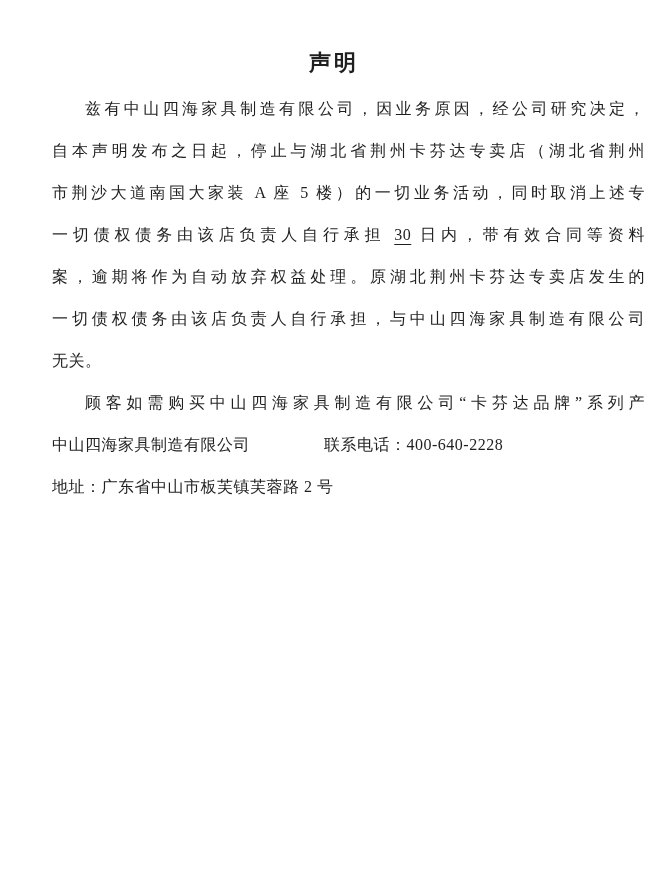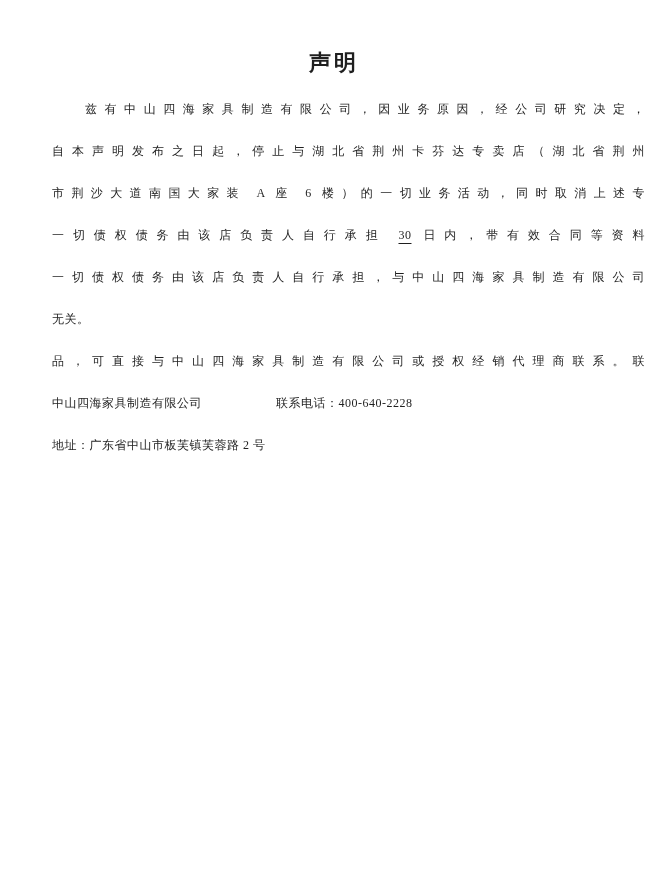--- a/index.html
+++ b/index.html
@@ -21,21 +21,21 @@
     font-size: 22px;
     font-weight: bold;
     letter-spacing: 3px;
     margin: 0;
   }
   .body-text {
     position: absolute;
     left: 52px;
     top: 88px;
     width: 593px;
-    font-size: 12px;
+    font-size: 16px;
   }
   .line {
     height: 42px;
     line-height: 42px;
     letter-spacing: 0.5px;
   }
   .j {
     text-align: justify;
     text-align-last: justify;
   }
@@ -79,25 +79,26 @@
 </head>
 <body>
 
 <div class="page">
 
   <h1 class="doc-title">声明</h1>
 
   <div class="body-text">
     <div class="line j indent">兹有中山四海家具制造有限公司，因业务原因，经公司研究决定，</div>
     <div class="line j">自本声明发布之日起，停止与湖北省荆州卡芬达专卖店（湖北省荆州</div>
-    <div class="line j">市荆沙大道南国大家装 A 座 6 楼）的一切业务活动，同时取消上述专</div>
+    <div class="line j">市荆沙大道南国大家装 A 座 5 楼）的一切业务活动，同时取消上述专</div>
     <div class="line j"><span>一切债权债务由该店负责人自行承担 </span><span class="u">30</span><span> 日内，带有效合同等资料</span></div>
+    <div class="line j">案，逾期将作为自动放弃权益处理。原湖北荆州卡芬达专卖店发生的</div>
     <div class="line j">一切债权债务由该店负责人自行承担，与中山四海家具制造有限公司</div>
     <div class="line">无关。</div>
-    <div class="line j">品，可直接与中山四海家具制造有限公司或授权经销代理商联系。联</div>
+    <div class="line j indent">顾客如需购买中山四海家具制造有限公司“卡芬达品牌”系列产</div>
     <div class="line"><span>中山四海家具制造有限公司</span><span class="phone-gap">联系电话：400-640-2228</span></div>
     <div class="line">地址：广东省中山市板芙镇芙蓉路 2 号</div>
   </div>
 
   <div class="sig-company">中山四海家具制造有限公司</div>
   <div class="sig-date">二〇二二年一月四日</div>
 
   <svg class="seal" viewBox="0 0 172 118" xmlns="http://www.w3.org/2000/svg">
     <g transform="rotate(5 86 58)" fill="none">
       <ellipse cx="86" cy="58" rx="77" ry="47" stroke="#d5281e" stroke-width="3.5" fill="none"></ellipse>

